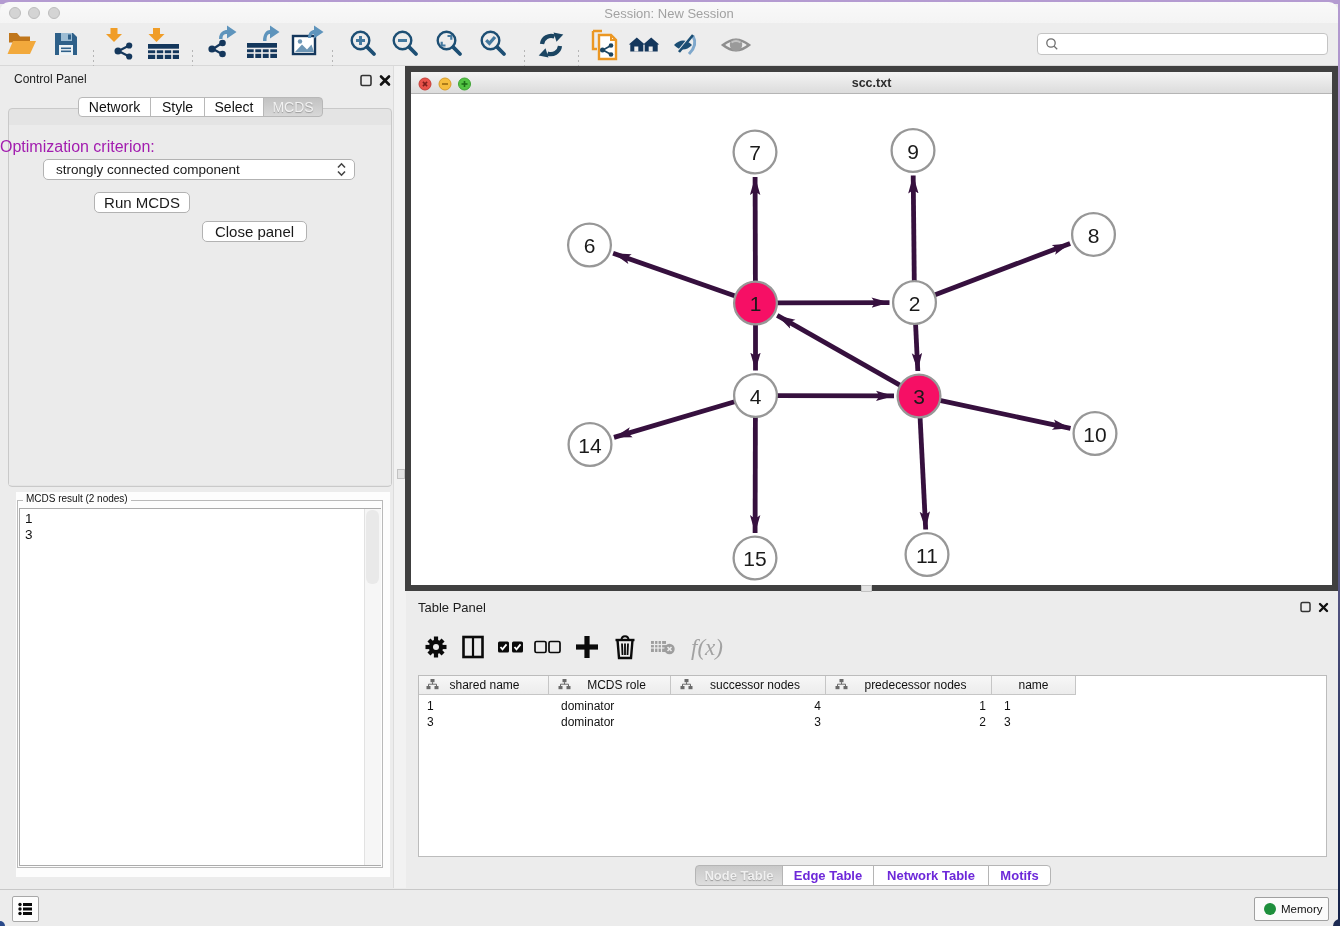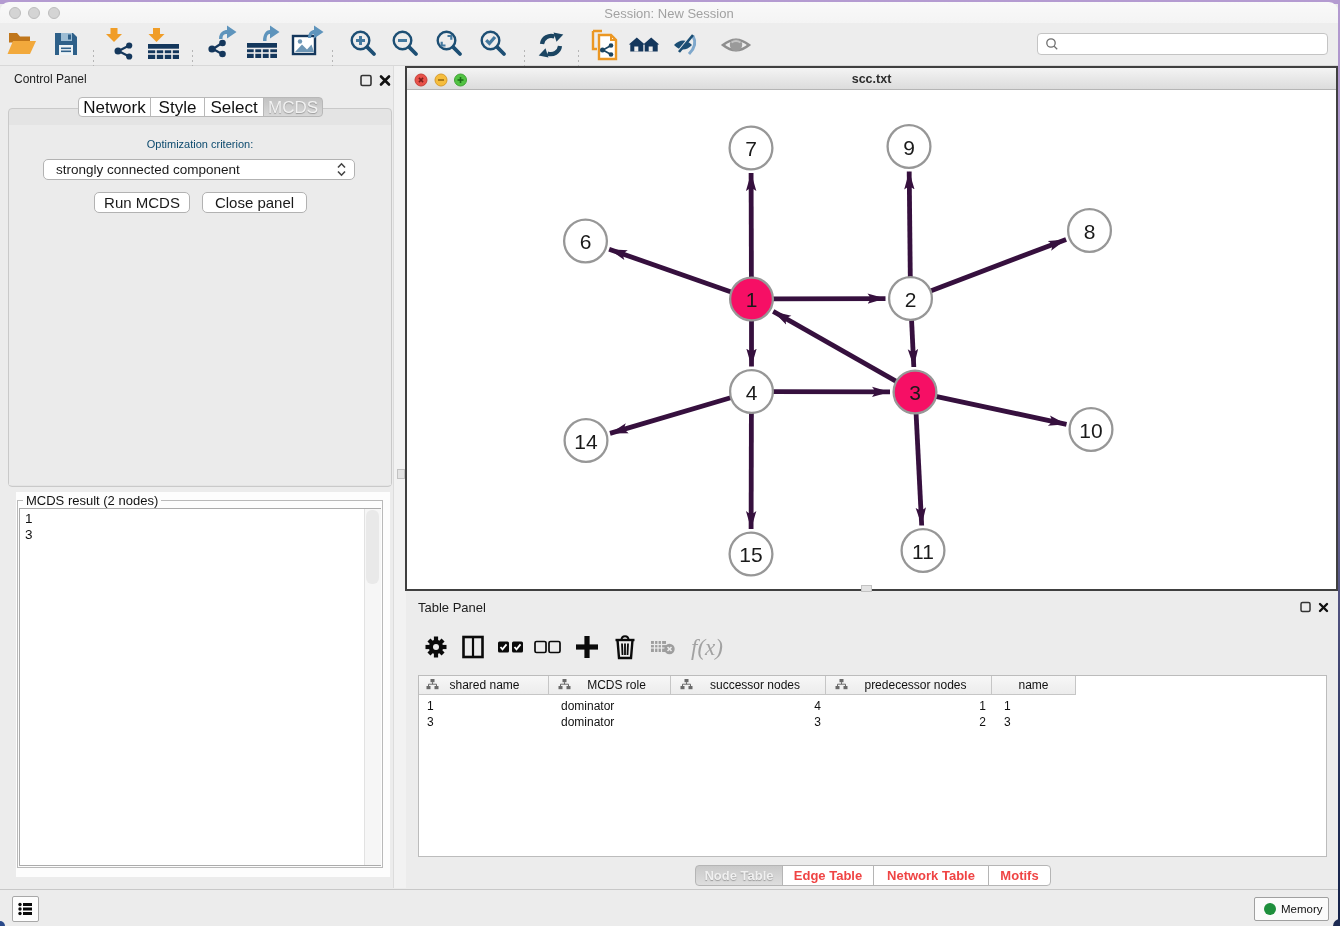--- a/index.html
+++ b/index.html
@@ -19,57 +19,57 @@
 
 #toolbar{left:0;top:23px;width:1338px;height:43px;background:#ededed;border-bottom:1px solid #d8d8d8;box-sizing:border-box;}
 .tsep{position:absolute;top:27px;width:1px;height:34px;
   background-image:repeating-linear-gradient(#b5b5b5 0 2px,transparent 2px 5px);}
 #searchbox{left:1037px;top:33px;width:289px;height:20px;background:#fff;border:1px solid #c4c4c4;
   border-radius:4px;}
 
 #cphead{left:0;top:66px;width:392px;height:24px;background:#ececec;}
 #cphead .t{position:absolute;left:14px;top:6px;font-size:12px;color:#1c1c1c;}
 .tab{position:absolute;top:97px;height:20px;box-sizing:border-box;background:#fff;
-  border:1px solid #b8b8b8;font-size:17px;color:#111;text-align:center;line-height:19px;}
+  border:1px solid #b8b8b8;font-size:14px;color:#111;text-align:center;line-height:19px;}
 #tabpane{left:8px;top:108px;width:384px;height:379px;background:#e4e4e4;
   border:1px solid #c9c9c9;border-radius:4px;box-sizing:border-box;}
 #mcdspanel{left:9px;top:125px;width:382px;height:360px;background:#ebebeb;}
-#optlabel{left:0px;top:138px;width:400px;text-align:center;font-size:11px;color:#0c4a6e;}
+#optlabel{left:0px;top:138px;width:400px;font-size:16px;color:#a21caf;}
 #combo{left:43px;top:159px;width:312px;height:21px;background:#fff;border:1px solid #b2b2b2;
   border-radius:5px;box-sizing:border-box;font-size:13.5px;color:#1a1a1a;line-height:19px;}
 .btn{position:absolute;top:192px;height:21px;background:#fff;border:1px solid #b2b2b2;
   border-radius:5px;box-sizing:border-box;font-size:15px;color:#1a1a1a;text-align:center;line-height:19px;}
 
 #whitepanel{left:16px;top:492px;width:374px;height:385px;background:#fdfdfd;}
 #fs{left:17px;top:500px;width:366px;height:368px;border:1px solid #b9b9b9;box-sizing:border-box;}
-#fslabel{left:23px;top:493px;background:#fdfdfd;padding:0 3px;font-size:13px;color:#111;}
+#fslabel{left:23px;top:493px;background:#fdfdfd;padding:0 3px;font-size:10px;color:#111;}
 #fsinner{left:19px;top:508px;width:362px;height:358px;background:#fff;border:1px solid #ababab;box-sizing:border-box;
   font-size:13.5px;color:#111;line-height:16px;padding:2px 0 0 5px;}
 #fsscroll{left:364px;top:509px;width:16px;height:356px;background:#f6f6f6;border-left:1px solid #e2e2e2;}
 #fsthumb{left:366px;top:510px;width:13px;height:74px;background:#e9e9e9;border-radius:6px;}
 
 #vgut{left:397px;top:469px;width:8px;height:10px;background:#e3e3e3;border:1px solid #c2c2c2;box-sizing:border-box;}
 #hgut{left:861px;top:585px;width:11px;height:7px;background:#e3e3e3;border:1px solid #c2c2c2;box-sizing:border-box;}
 
-#netwin{left:405px;top:66px;width:933px;height:525px;border:2px solid #404040;box-sizing:border-box;background:#fff;}
+#netwin{left:405px;top:66px;width:933px;height:525px;border:6px solid #404040;box-sizing:border-box;background:#fff;}
 #nettitle{position:absolute;left:0;top:0;width:100%;height:22px;
   background:linear-gradient(#f4f4f4,#dcdcdc);border-bottom:1px solid #b5b5b5;box-sizing:border-box;}
 #nettitle .t{position:absolute;left:0;top:4px;width:100%;text-align:center;font-size:12.5px;font-weight:bold;color:#2d2d2d;}
 
 #tphead{left:405px;top:596px;width:933px;height:24px;}
 #tphead .t{position:absolute;left:13px;top:4px;font-size:13px;color:#1c1c1c;}
 #tptools{left:405px;top:625px;width:933px;height:42px;}
 #tbl{left:418px;top:675px;width:909px;height:182px;background:#fff;border:1px solid #bcbcbc;box-sizing:border-box;}
 #tblhead{position:absolute;left:0;top:0;height:19px;background:linear-gradient(#f7f7f7,#ececec);
   border-bottom:1px solid #c6c6c6;box-sizing:border-box;}
 .hc{position:absolute;top:0;height:18px;border-right:1px solid #c6c6c6;box-sizing:border-box;
   font-size:12px;color:#111;text-align:center;line-height:18px;}
 .cell{position:absolute;font-size:12px;color:#111;height:16px;line-height:16px;}
 .btab{position:absolute;top:865px;height:21px;background:#fff;border:1px solid #b5b5b5;box-sizing:border-box;
-  font-size:13px;font-weight:600;color:#ef4444;text-align:center;line-height:20px;}
+  font-size:13px;font-weight:600;color:#6d28d9;text-align:center;line-height:20px;}
 
 #statusbar{left:0;top:889px;width:1338px;height:37px;background:#ececec;border-top:1px solid #c8c8c8;box-sizing:border-box;}
 #lbtn{left:12px;top:896px;width:27px;height:26px;background:#fdfdfd;border:1px solid #a8a8a8;box-sizing:border-box;border-radius:2px;}
 #membtn{left:1254px;top:897px;width:75px;height:24px;background:#fbfbfb;border:1px solid #a0a0a0;box-sizing:border-box;
   border-radius:2px;font-size:12px;color:#111;}
 </style></head>
 <body>
 <div class="abs" id="desktop"></div>
 <div class="abs" id="titlebar">
   <div class="tl" style="left:9px;"></div>
@@ -237,21 +237,21 @@
 <div class="tab" style="left:263px;width:60px;border-radius:0 4px 4px 0;background:linear-gradient(#c2c2c2,#d8d8d8);color:#f2f2f2;text-shadow:0 1px 1px #9a9a9a;">MCDS</div>
 <div class="abs" id="optlabel">Optimization criterion:</div>
 <div class="abs" id="combo">
     <span style="position:absolute;left:12px;">strongly connected component</span>
   <svg width="11" height="15" viewBox="0 0 11 15" style="position:absolute;right:7px;top:2px;">
    <path d="M2 5.5 L5.5 1.8 L9 5.5" fill="none" stroke="#444" stroke-width="1.6"></path>
    <path d="M2 9.5 L5.5 13.2 L9 9.5" fill="none" stroke="#444" stroke-width="1.6"></path>
     </svg>
   </div>
 <div class="btn" style="left:94px;width:96px;">Run MCDS</div>
-<div class="btn" style="left:202px;width:105px;">Close panel</div>
+<div class="btn" style="left:202px;width:105px;margin-top:29px;">Close panel</div>
 <div class="abs" id="whitepanel"></div>
 <div class="abs" id="fs"></div>
 <div class="abs" id="fslabel">MCDS result (2 nodes)</div>
 <div class="abs" id="fsinner">1<br>3</div>
 <div class="abs" id="fsscroll"></div>
 <div class="abs" id="fsthumb"></div>
 <div class="abs" style="left:393px;top:66px;width:12px;height:822px;background:#f2f2f2;border-left:1px solid #dcdcdc;"></div>
 <div class="abs" id="vgut"></div>
 <div class="abs" id="netwin">
   <div id="nettitle">

